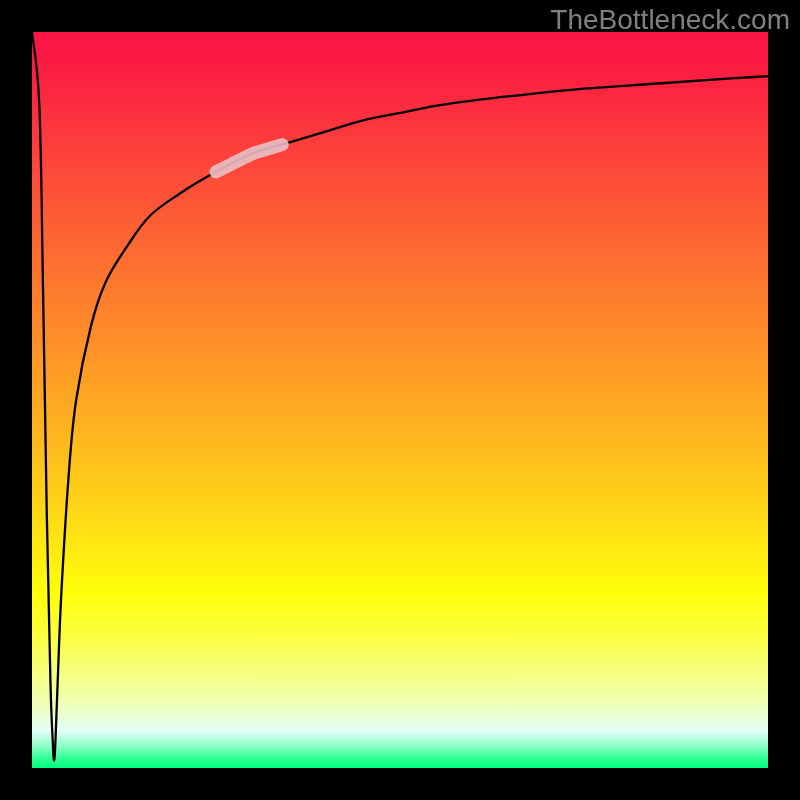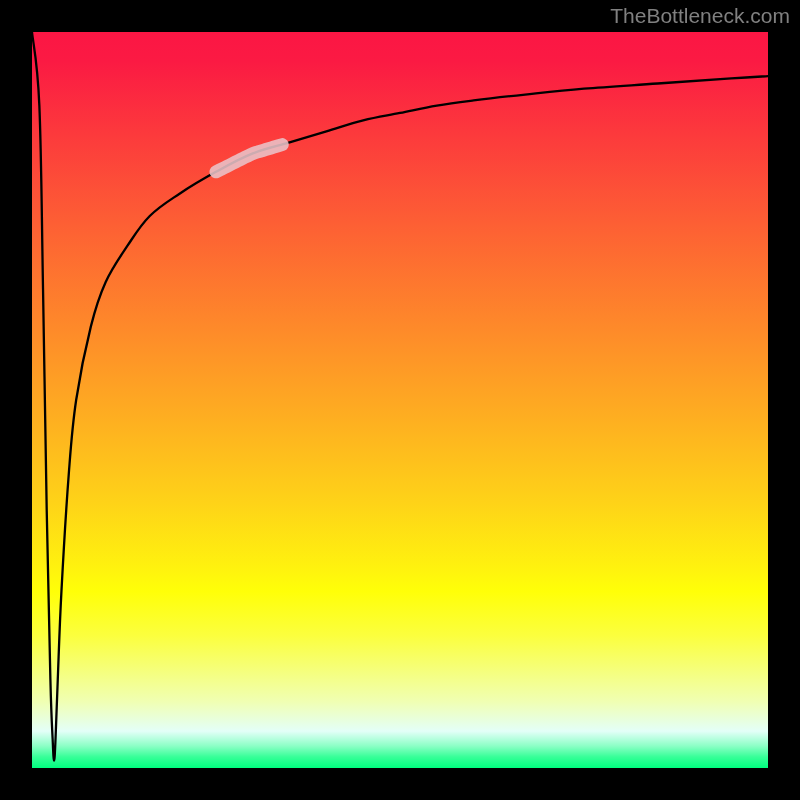--- a/index.html
+++ b/index.html
@@ -9,21 +9,21 @@
     background: #000;
     font-family: Arial, Helvetica, sans-serif;
     position: relative;
     overflow: hidden;
   }
   .attribution {
     position: absolute;
     top: 4px;
     right: 10px;
     color: #808080;
-    font-size: 21px;
+    font-size: 28px;
     font-weight: 400;
     z-index: 10;
   }
   .plot-area {
     position: absolute;
     left: 32px;
     top: 32px;
     width: 736px;
     height: 736px;
     overflow: hidden;

